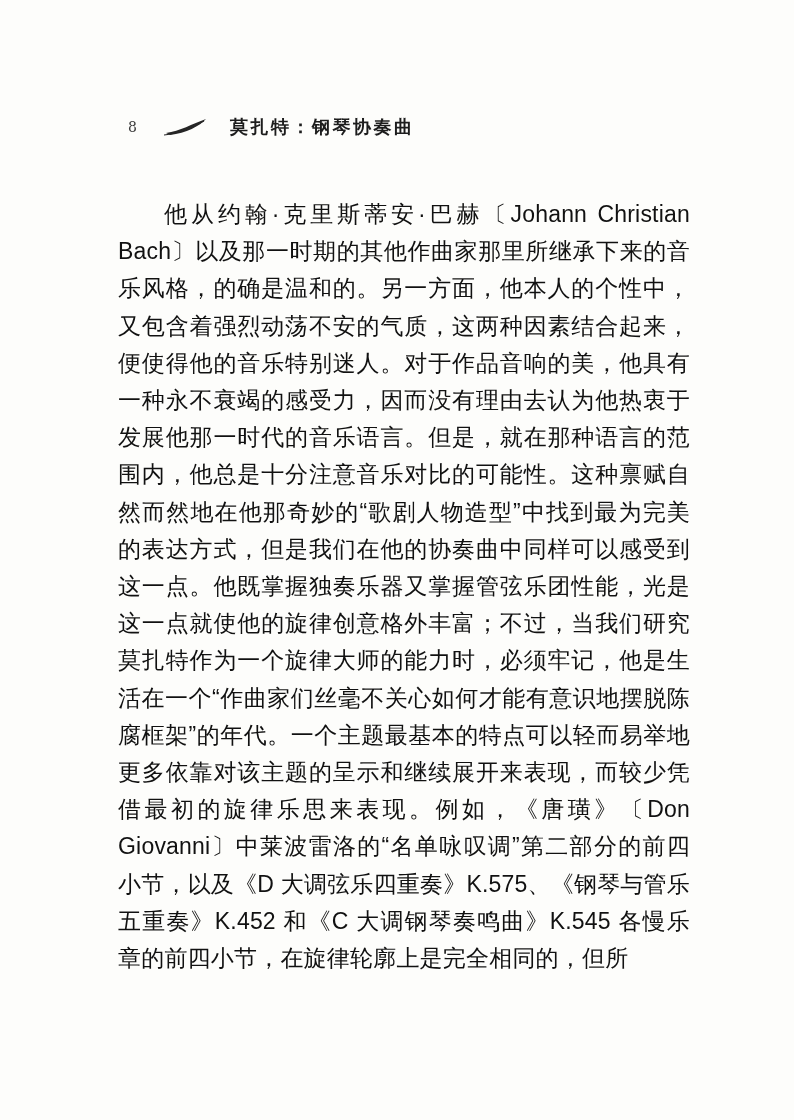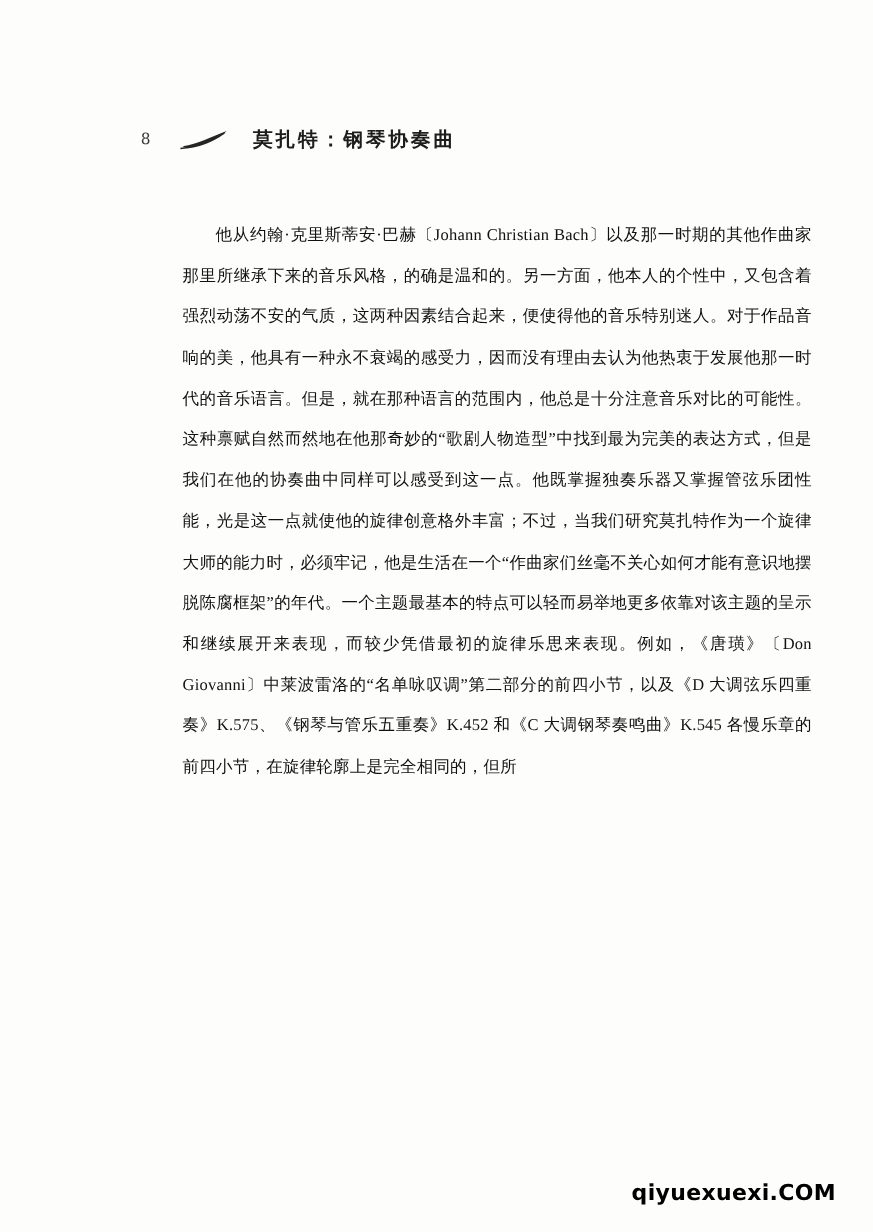--- a/index.html
+++ b/index.html
@@ -55,28 +55,27 @@
     letter-spacing: 2.5px;
     white-space: nowrap;
   }
 
   
   .body-text {
     position: absolute;
     top: 196px;
     left: 118px;
     width: 572px;
-    font-family: Liberation Serif, serif;
-    font-size: 15px;
+    font-family: Liberation Sans, sans-serif;
+    font-size: 23px;
     line-height: 37.2px;
     color: #111111;
     text-align: justify;
     text-justify: inter-character;
     letter-spacing: 0.2px;
-    margin-left: 48px;
   }
   .body-text p {
     margin: 0;
     text-indent: 2em;
     text-align: justify;
   }
 
   
   .watermark {
     position: absolute;
@@ -102,15 +101,14 @@
         <path d="M2 19 C14 18, 28 12, 42 5" stroke="#262626" stroke-width="1.2" fill="none"></path>
       </svg>
     </div>
     <div class="header-title">莫扎特：钢琴协奏曲</div>
   </div>
 
   <div class="body-text">
     <p>他从约翰·克里斯蒂安·巴赫〔Johann Christian Bach〕以及那一时期的其他作曲家那里所继承下来的音乐风格，的确是温和的。另一方面，他本人的个性中，又包含着强烈动荡不安的气质，这两种因素结合起来，便使得他的音乐特别迷人。对于作品音响的美，他具有一种永不衰竭的感受力，因而没有理由去认为他热衷于发展他那一时代的音乐语言。但是，就在那种语言的范围内，他总是十分注意音乐对比的可能性。这种禀赋自然而然地在他那奇妙的“歌剧人物造型”中找到最为完美的表达方式，但是我们在他的协奏曲中同样可以感受到这一点。他既掌握独奏乐器又掌握管弦乐团性能，光是这一点就使他的旋律创意格外丰富；不过，当我们研究莫扎特作为一个旋律大师的能力时，必须牢记，他是生活在一个“作曲家们丝毫不关心如何才能有意识地摆脱陈腐框架”的年代。一个主题最基本的特点可以轻而易举地更多依靠对该主题的呈示和继续展开来表现，而较少凭借最初的旋律乐思来表现。例如，《唐璜》〔Don Giovanni〕中莱波雷洛的“名单咏叹调”第二部分的前四小节，以及《D 大调弦乐四重奏》K.575、《钢琴与管乐五重奏》K.452 和《C 大调钢琴奏鸣曲》K.545 各慢乐章的前四小节，在旋律轮廓上是完全相同的，但所</p>
   </div>
 
-  <div class="watermark">qiyuexuexi.COM</div>
 
 </div>
 
 </body></html>

